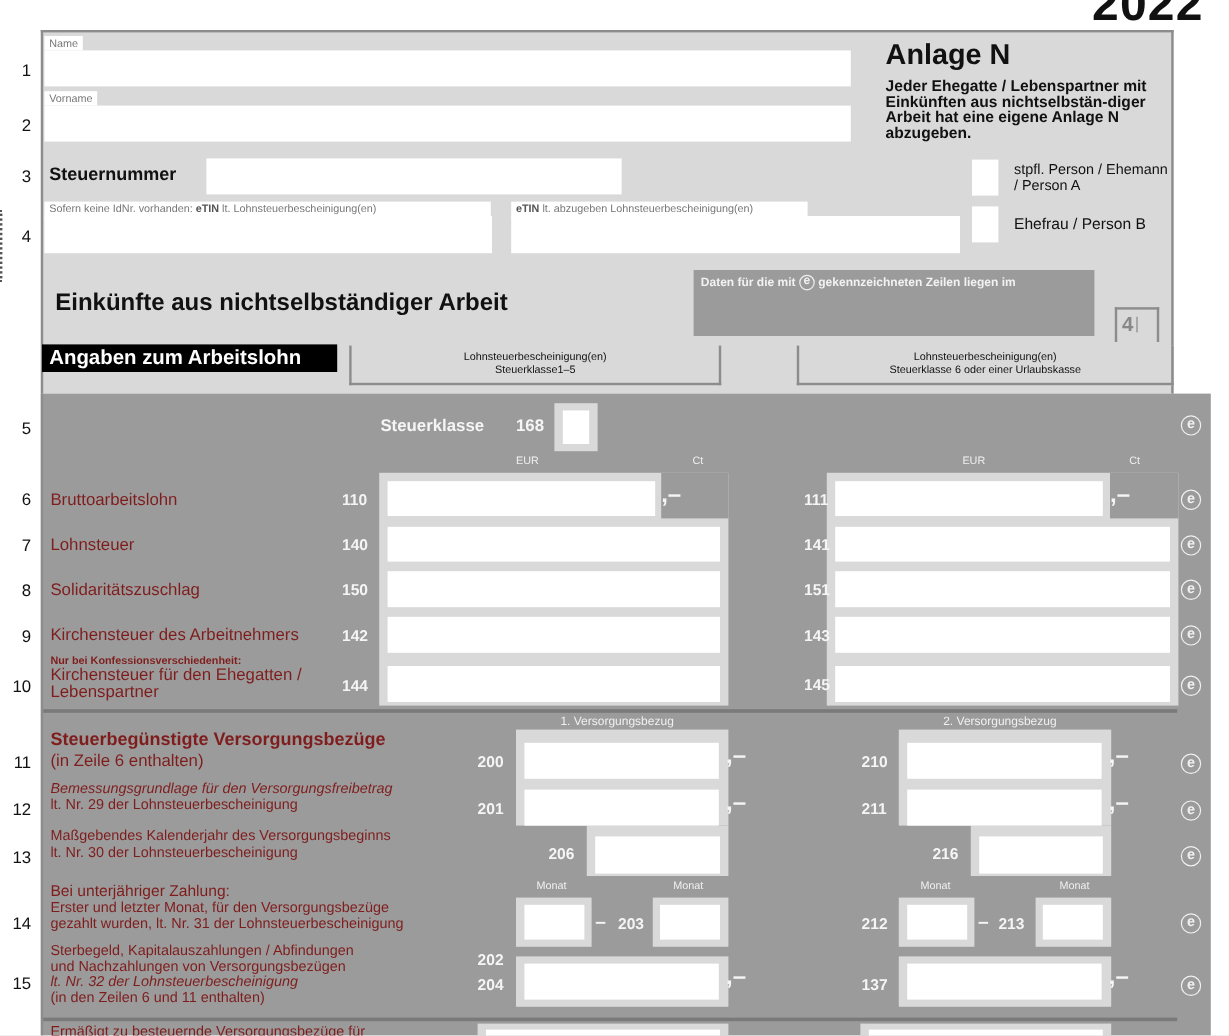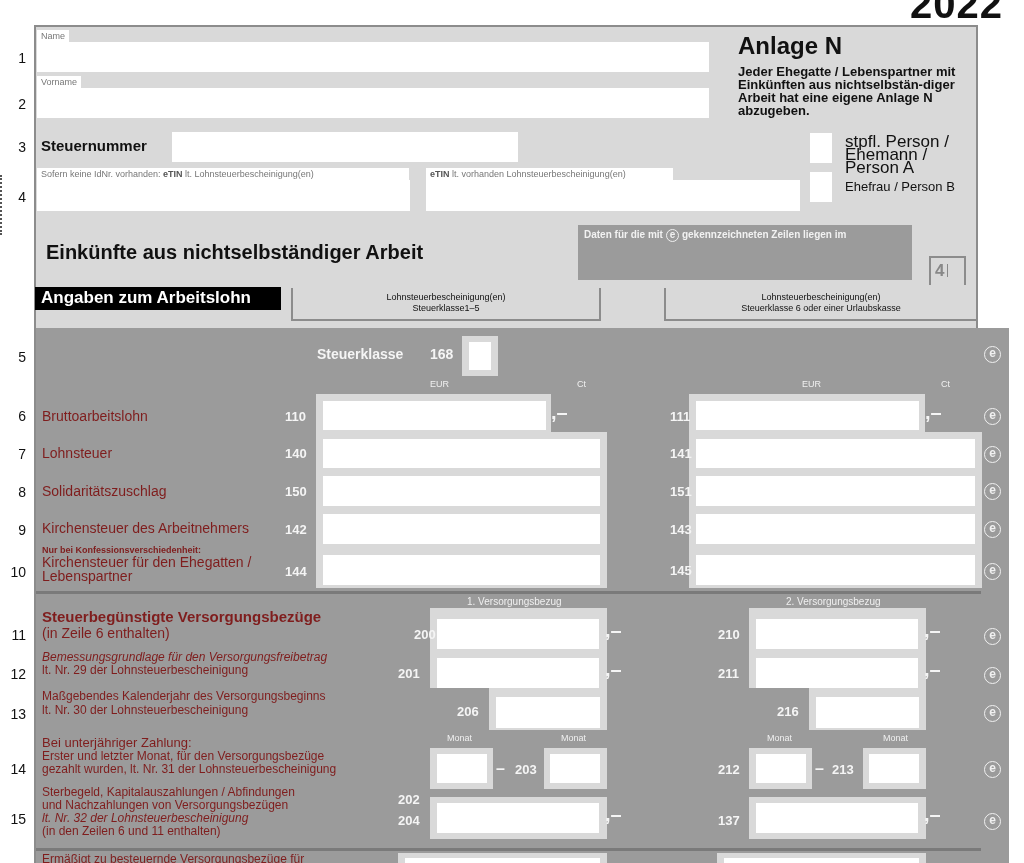--- a/index.html
+++ b/index.html
@@ -9,21 +9,21 @@
   .vert { left: 0px; top: 175px; width: 6px; height: 60px; border-left: 2px dotted #555; }
   .linenum { position: absolute; left: 0; width: 26px; text-align: right; font-size: 14px; color: #111; }
 
   
   .top { left: 34px; top: 25px; width: 944px; height: 303px; background: #d9d9d9; border: 2px solid #8c8c8c; border-bottom: none; }
   .lbl-tab { position: absolute; background: #fff; font-size: 9px; color: #777; padding: 1px 4px 0 4px; height: 12px; line-height: 11px; }
   .wfield { position: absolute; background: #fff; }
   .anlage-title { left: 738px; top: 32px; font-size: 24px; font-weight: bold; color: #111; }
   .anlage-text { left: 738px; top: 65px; width: 250px; font-size: 13px; font-weight: bold; line-height: 13px; color: #111; }
   .chk { position: absolute; background: #fff; width: 22px; height: 30px; }
-  .chk-lbl { position: absolute; font-size: 17px; line-height: 13px; color: #111; }
+  .chk-lbl { position: absolute; font-size: 12px; line-height: 13px; color: #111; }
   .steuernummer { left: 41px; top: 137px; font-size: 15px; font-weight: bold; color: #111; }
   .einkuenfte { left: 46px; top: 241px; font-size: 20px; font-weight: bold; color: #111; }
   .info-box { left: 578px; top: 225px; width: 334px; height: 55px; background: #9b9b9b; color: #f2f2f2; font-size: 10px; font-weight: bold; line-height: 11.5px; padding: 4px 6px; }
   .e-circ { display: inline-block; width: 13px; height: 13px; border: 1.5px solid #f0f0f0; border-radius: 50%; font-size: 10px; line-height: 10px; text-align: center; color: #f0f0f0; font-weight: bold; vertical-align: middle; margin: 0 3px; }
   .pagebox { left: 929px; top: 256px; width: 37px; height: 29px; border: 2px solid #8c8c8c; border-bottom: none; background: #d9d9d9; font-size: 17px; font-weight: bold; color: #888; padding: 3px 0 0 4px; }
   .pagebox .caret { display: inline-block; width: 1px; height: 13px; background: #888; margin-left: 3px; vertical-align: -1px; }
   .angaben { left: 35px; top: 287px; width: 246px; height: 23px; background: #000; color: #fff; font-size: 17px; font-weight: bold; padding: 1px 6px; }
   .col-head { position: absolute; border: 2px solid #8c8c8c; border-top: none; background: #d9d9d9; font-size: 9px; text-align: center; line-height: 11px; color: #111; padding-top: 4px; }
 
   
@@ -68,21 +68,21 @@
 
 <div class="lbl-tab" style="left:37px;top:76px;">Vorname</div>
 <div class="wfield" style="left:37px;top:88px;width:672px;height:30px;"></div>
 
 <div class="abs steuernummer">Steuernummer</div>
 <div class="wfield" style="left:172px;top:132px;width:346px;height:30px;"></div>
 
 <div class="lbl-tab" style="left:37px;top:168px;width:372px;height:14px;"><span>Sofern keine IdNr. vorhanden: </span><b style="color:#555">eTIN</b><span> lt. Lohnsteuerbescheinigung(en)</span></div>
 <div class="wfield" style="left:37px;top:180px;width:373px;height:31px;"></div>
 
-<div class="lbl-tab" style="left:426px;top:168px;width:247px;height:14px;"><b style="color:#555">eTIN</b><span> lt. vorhanden Lohnsteuerbescheinigung(en)</span></div>
+<div class="lbl-tab" style="left:426px;top:168px;width:247px;height:14px;"><b style="color:#555">eTIN</b><span> lt. abzugeben Lohnsteuerbescheinigung(en)</span></div>
 <div class="wfield" style="left:426px;top:180px;width:374px;height:31px;"></div>
 
 <div class="abs anlage-title">Anlage N</div>
 <div class="abs anlage-text">Jeder Ehegatte / Lebenspartner mit Einkünften aus nichtselbstän-diger Arbeit hat eine eigene Anlage N abzugeben.</div>
 
 <div class="chk" style="left:810px;top:133px;"></div>
 <div class="chk-lbl" style="left:845px;top:135px;width:130px;">stpfl. Person / Ehemann / Person A</div>
 <div class="chk" style="left:810px;top:172px;"></div>
 <div class="chk-lbl" style="left:845px;top:180px;width:130px;font-size:13px;">Ehefrau / Person B</div>
 
@@ -165,21 +165,21 @@
 <div class="unit" style="left:467px;top:596px;font-size:10px;">1. Versorgungsbezug</div>
 <div class="unit" style="left:786px;top:596px;font-size:10px;">2. Versorgungsbezug</div>
 
 <div class="frame" style="left:430px;top:608px;width:177px;height:80px;"></div>
 <div class="frame" style="left:489px;top:688px;width:118px;height:42px;"></div>
 <div class="frame" style="left:749px;top:608px;width:177px;height:80px;"></div>
 <div class="frame" style="left:809px;top:688px;width:117px;height:42px;"></div>
 
 <div class="dlabel" style="left:42px;top:610px;font-weight:bold;font-size:15px;">Steuerbegünstigte Versorgungsbezüge</div>
 <div class="dlabel" style="left:42px;top:626px;">(in Zeile 6 enthalten)</div>
-<div class="dcode" style="left:398px;top:627px;margin-left:16px;">200</div>
+<div class="dcode" style="left:398px;top:627px;">200</div>
 <div class="inp" style="left:437px;top:619px;width:162px;height:30px;"></div>
 <div class="comma" style="left:605px;top:619px;">,–</div>
 <div class="dcode" style="left:718px;top:627px;">210</div>
 <div class="inp" style="left:756px;top:619px;width:162px;height:30px;"></div>
 <div class="comma" style="left:924px;top:619px;">,–</div>
 <div class="eicon" style="left:984px;top:628px;">e</div>
 
 <div class="dlabel small" style="left:42px;top:651px;font-style:italic;">Bemessungsgrundlage für den Versorgungsfreibetrag</div>
 <div class="dlabel small" style="left:42px;top:664px;">lt. Nr. 29 der Lohnsteuerbescheinigung</div>
 <div class="dcode" style="left:398px;top:666px;">201</div>

